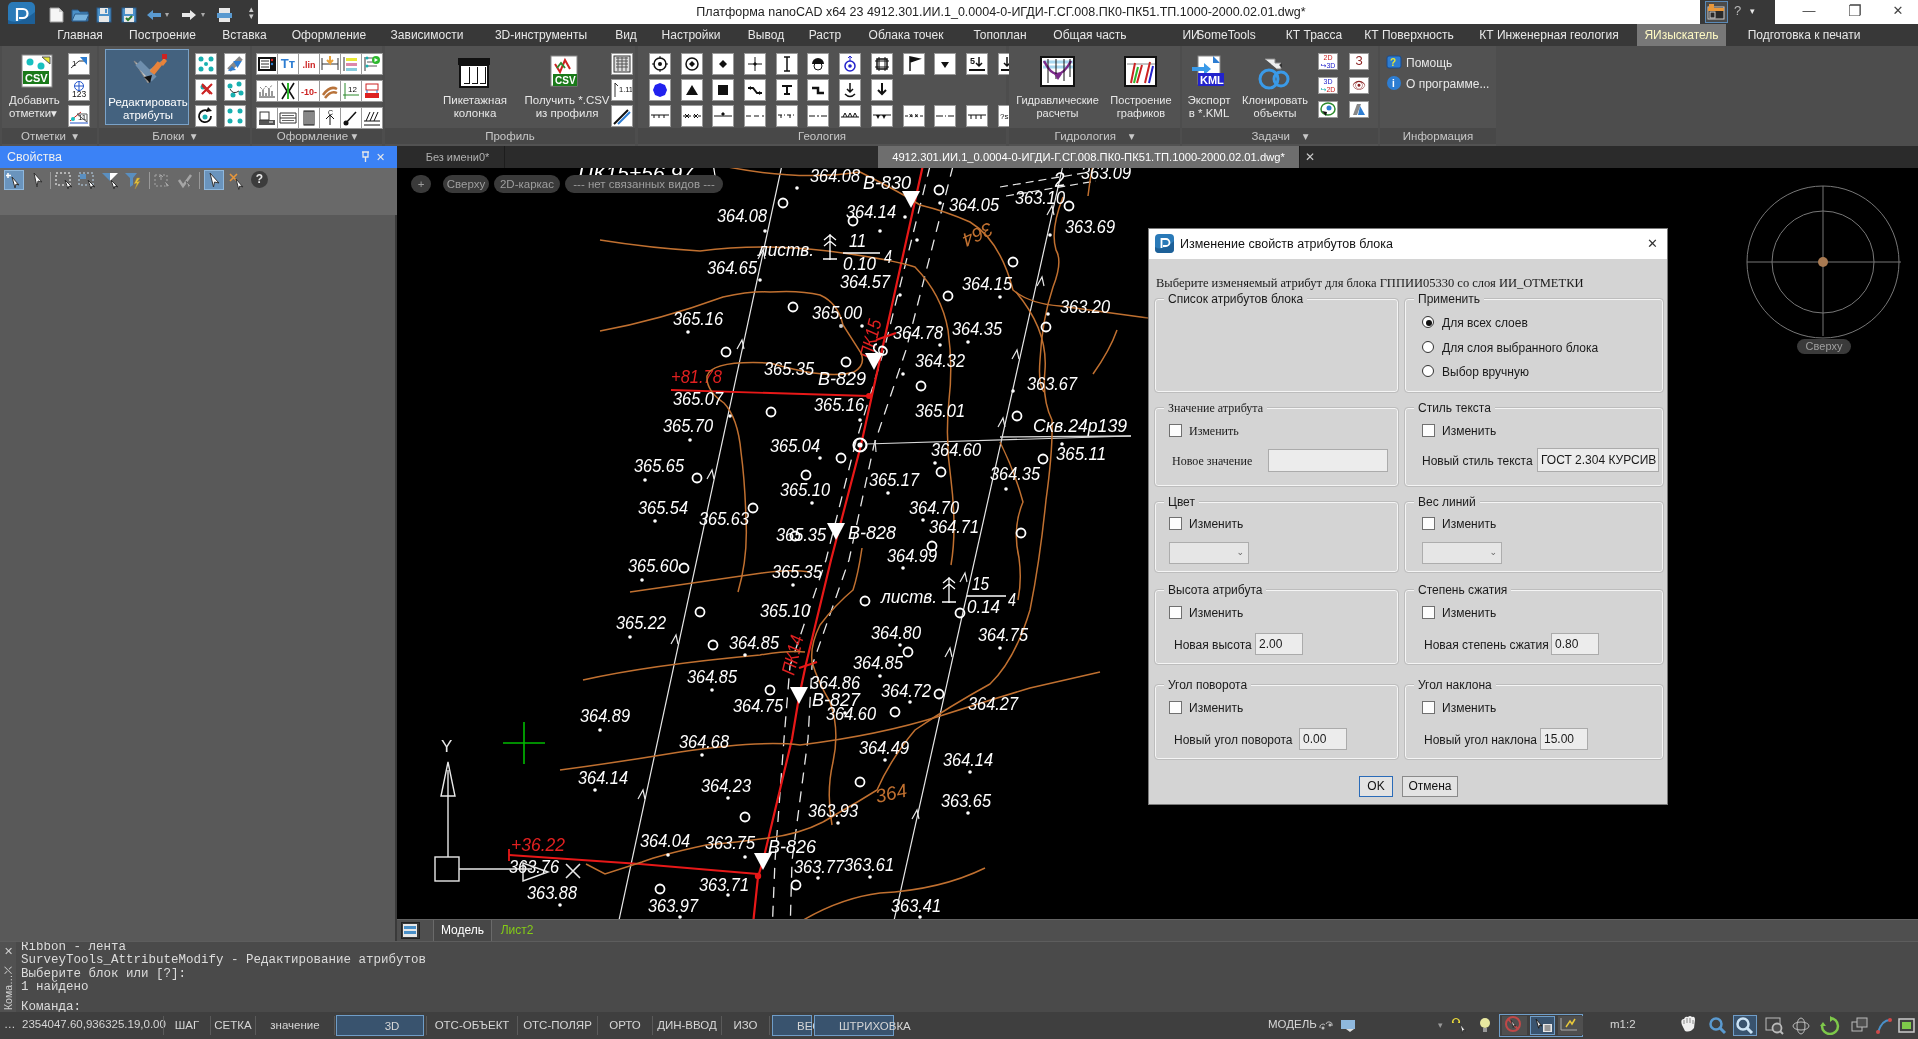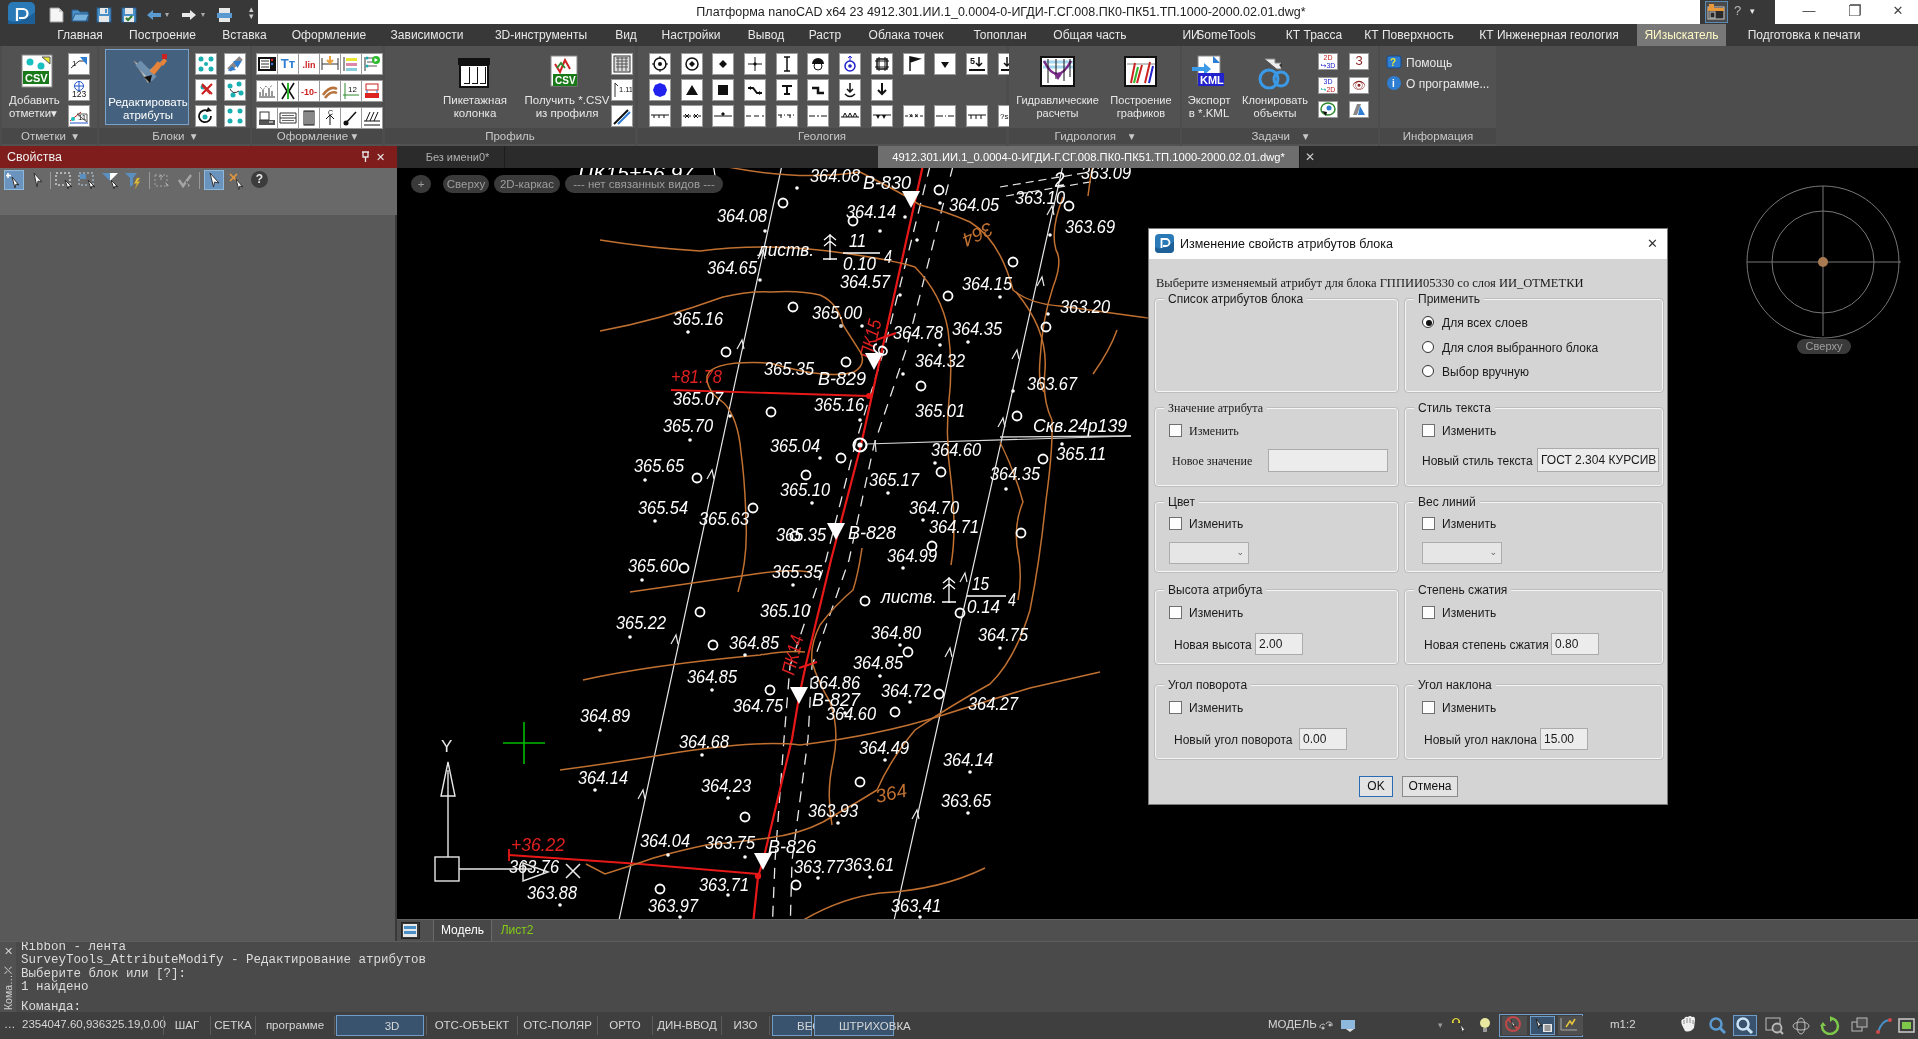--- a/index.html
+++ b/index.html
@@ -21,21 +21,21 @@
 
   
   #ribbon { left:0; top:46px; width:1918px; height:100px; background:#4d4d4d; }
   .rgroup { position:absolute; top:0; height:100px; background:#525252; }
   .rgrouplabel { position:absolute; left:0; bottom:2px; width:100%; height:16px; background:#484848; color:#c8c8c8; font-size:11.5px; text-align:center; line-height:16px; }
   .icon { position:absolute; width:22px; height:22px; background:#fff; border:1px solid #9a9a9a; font-size:13px; line-height:20px; text-align:center; color:#111; }
   .biglabel { position:absolute; color:#e8e8e8; font-size:11.5px; text-align:center; line-height:13px; }
 
   
   #propspanel { left:0; top:146px; width:397px; height:795px; background:#595959; border-right:2px solid #3a3a3a; }
-  #propstitle { left:0; top:0; width:397px; height:22px; background:#7f1d1d; color:#f0f0f0; font-size:12.5px; line-height:22px; padding-left:7px; }
+  #propstitle { left:0; top:0; width:397px; height:22px; background:#3b82f6; color:#f0f0f0; font-size:12.5px; line-height:22px; padding-left:7px; }
   #propstools { left:0; top:22px; width:397px; height:47px; background:#696969; }
 
   
   #doctabs { left:397px; top:146px; width:1521px; height:22px; background:#2b2b2b; }
   .dtab { position:absolute; top:0; height:22px; line-height:22px; font-size:11px; color:#b0b0b0; text-align:center; border-right:1px solid #1d1d1d; white-space:nowrap; }
   .dtab.active { background:#6e6e6e; color:#fff; }
 
   
   #canvas { left:397px; top:168px; width:1521px; height:751px; background:#000; overflow:hidden; }
   .pill { position:absolute; background:#3a3a3a; border-radius:9px; color:#9f9f9f; font-size:11.5px; text-align:center; line-height:18px; }
@@ -881,21 +881,21 @@
   </div>
 
   <div class="abs" id="statusbar">
     <div class="abs" style="left:4px; top:6px;">…</div>
     <div class="abs" style="left:22px; top:6px; font-size:11.5px;">2354047.60,936325.19,0.00</div>
     <div class="ssep" style="left:163px;"></div>
     <div class="sbtn" style="left:165px; width:44px;">ШАГ</div>
     <div class="ssep" style="left:210px;"></div>
     <div class="sbtn" style="left:212px; width:42px;">СЕТКА</div>
     <div class="ssep" style="left:255px;"></div>
-    <div class="sbtn" style="left:257px; width:76px;">программе</div>
+    <div class="sbtn" style="left:257px; width:76px;">значение</div>
     <div class="ssep" style="left:334px;"></div>
     <div class="sbtn on" style="left:336px; width:88px;">3D оПРИВЯЗКА</div>
     <div class="ssep" style="left:426px;"></div>
     <div class="sbtn" style="left:428px; width:88px;">ОТС-ОБЪЕКТ</div>
     <div class="ssep" style="left:517px;"></div>
     <div class="sbtn" style="left:519px; width:77px;">ОТС-ПОЛЯР</div>
     <div class="ssep" style="left:597px;"></div>
     <div class="sbtn" style="left:599px; width:52px;">ОРТО</div>
     <div class="ssep" style="left:652px;"></div>
     <div class="sbtn" style="left:654px; width:66px;">ДИН-ВВОД</div>

